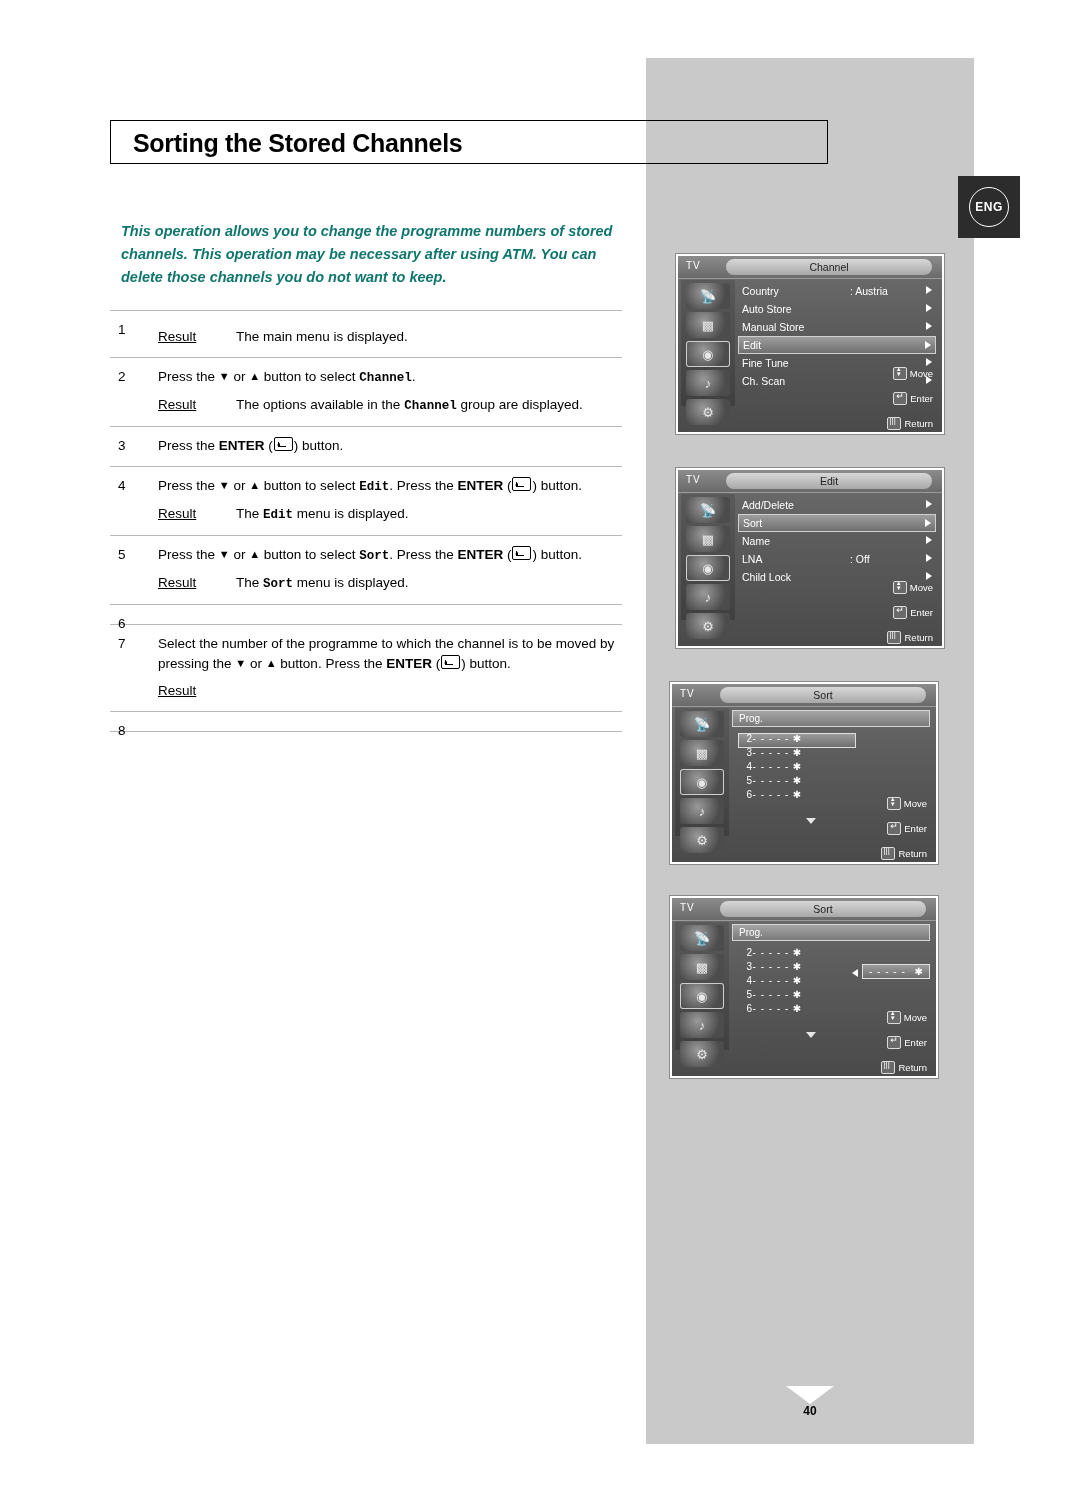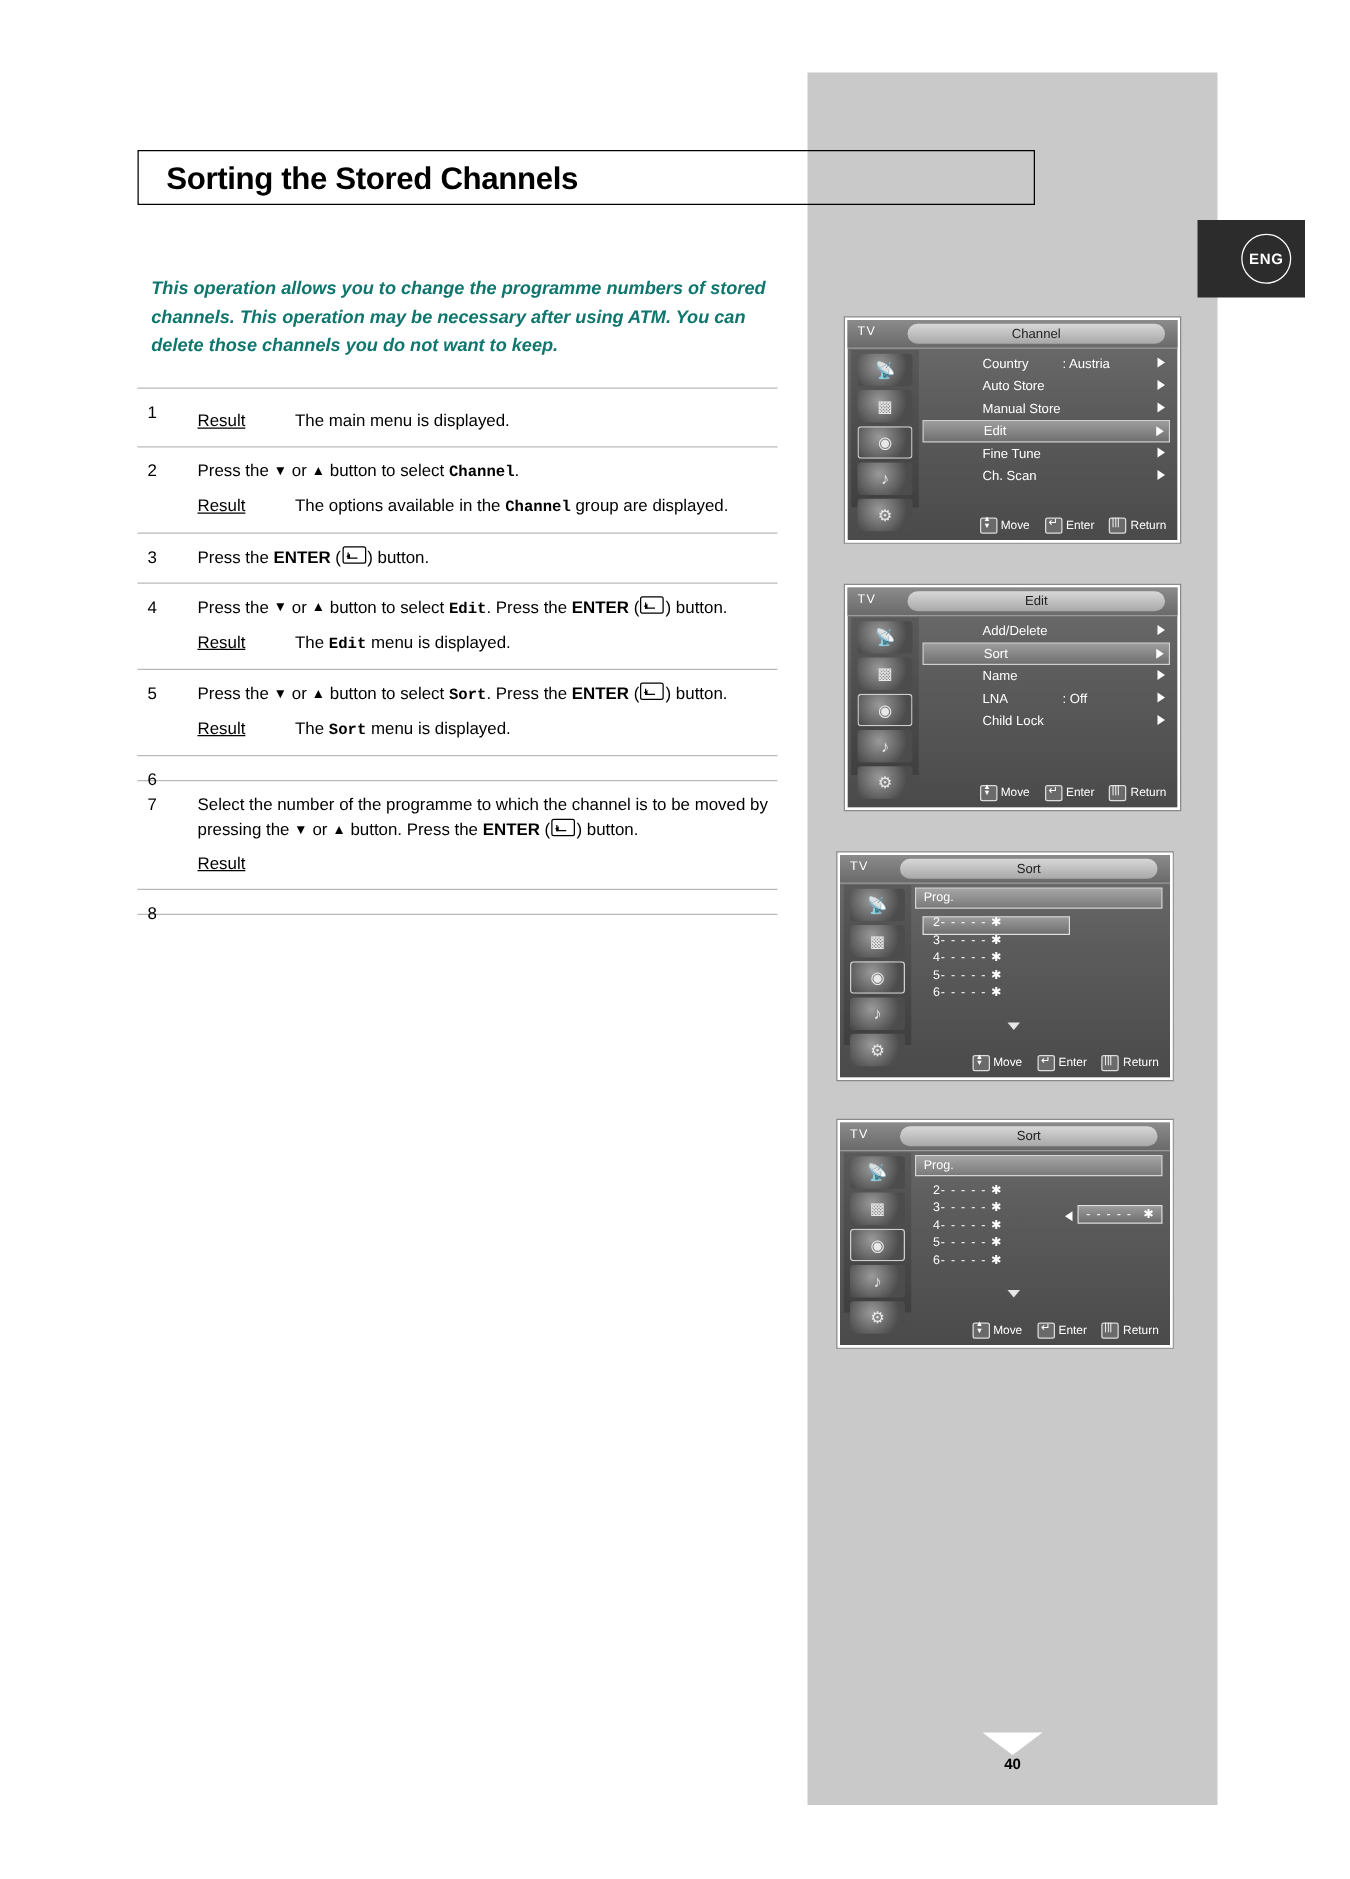--- a/index.html
+++ b/index.html
@@ -34,21 +34,20 @@
   .eng-badge {
     position: absolute;
     left: 958px;
     top: 176px;
     width: 62px;
     height: 62px;
     background: #2c2c2c;
     display: flex;
     align-items: center;
     justify-content: center;
-    padding-left: 24px;
   }
   .eng-badge .circle {
     width: 38px;
     height: 38px;
     border-radius: 50%;
     border: 1.5px solid #ffffff;
     color: #ffffff;
     font-size: 12px;
     font-weight: bold;
     display: flex;
@@ -248,21 +247,20 @@
     height: 18px;
     position: relative;
     font-size: 10.5px;
     color: #ffffff;
     line-height: 18px;
   }
   .osd-row .name {
     position: absolute;
     left: 4px;
     top: 0;
-    margin-left: 44px;
   }
   .osd-row .val {
     position: absolute;
     left: 112px;
     top: 0;
   }
   .osd-row .arrow {
     position: absolute;
     right: 4px;
     top: 4px;
@@ -279,24 +277,25 @@
   }
   .osd-foot {
     position: absolute;
     left: 3px;
     right: 3px;
     bottom: 2px;
     height: 20px;
     font-size: 9.5px;
     color: #ffffff;
     display: flex;
-    align-items: center;
+    align-items: flex-end;
     justify-content: flex-end;
     gap: 12px;
     padding-right: 6px;
+    flex-direction: column;
   }
   .foot-item {
     display: flex;
     align-items: center;
     gap: 3px;
     white-space: nowrap;
   }
   .foot-ico {
     display: inline-block;
     width: 12px;

